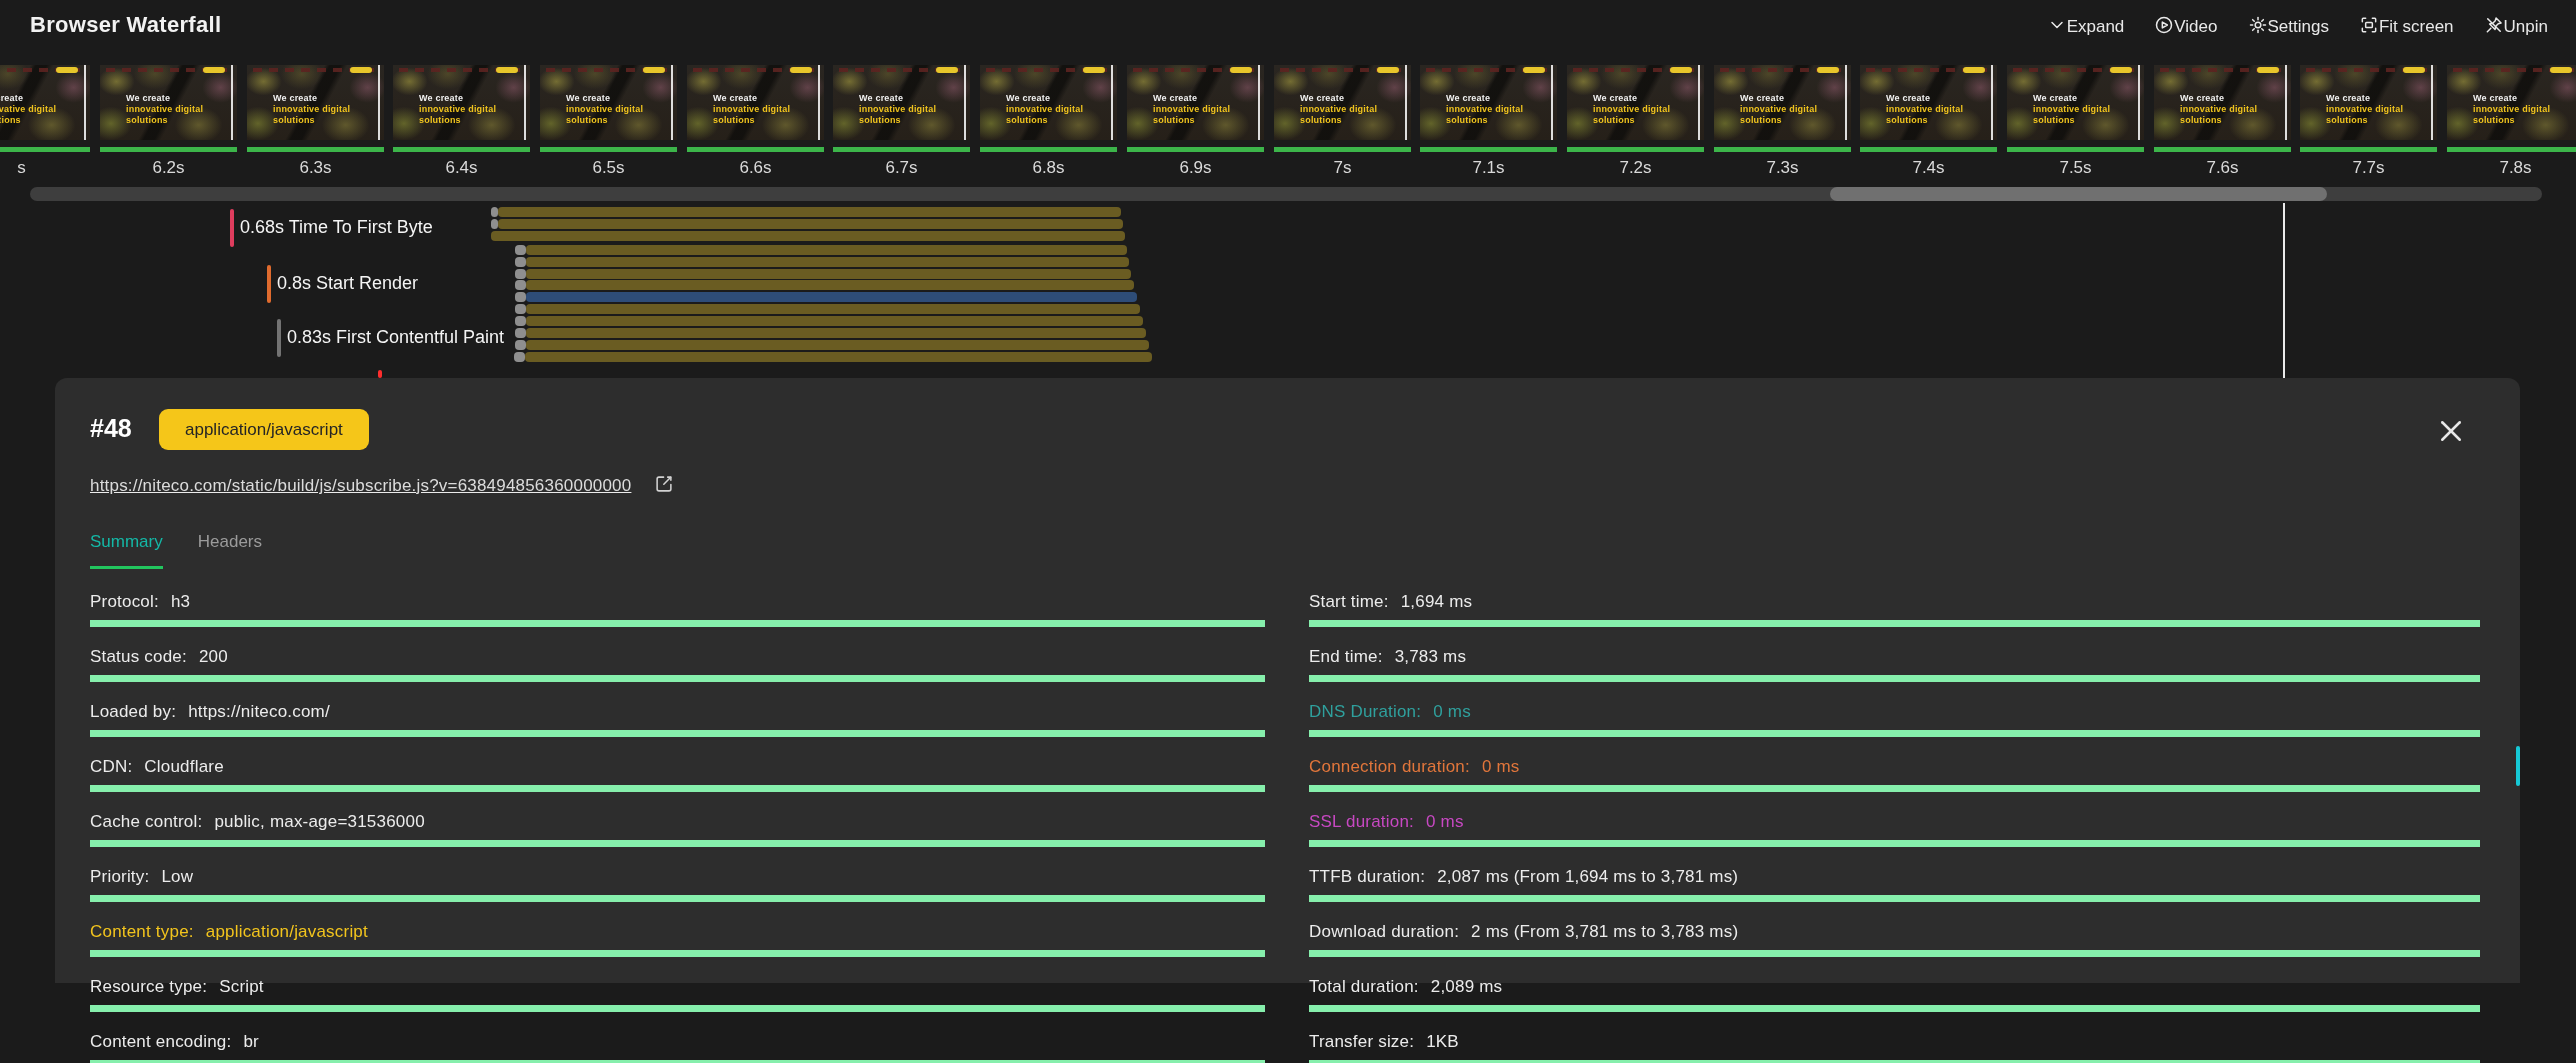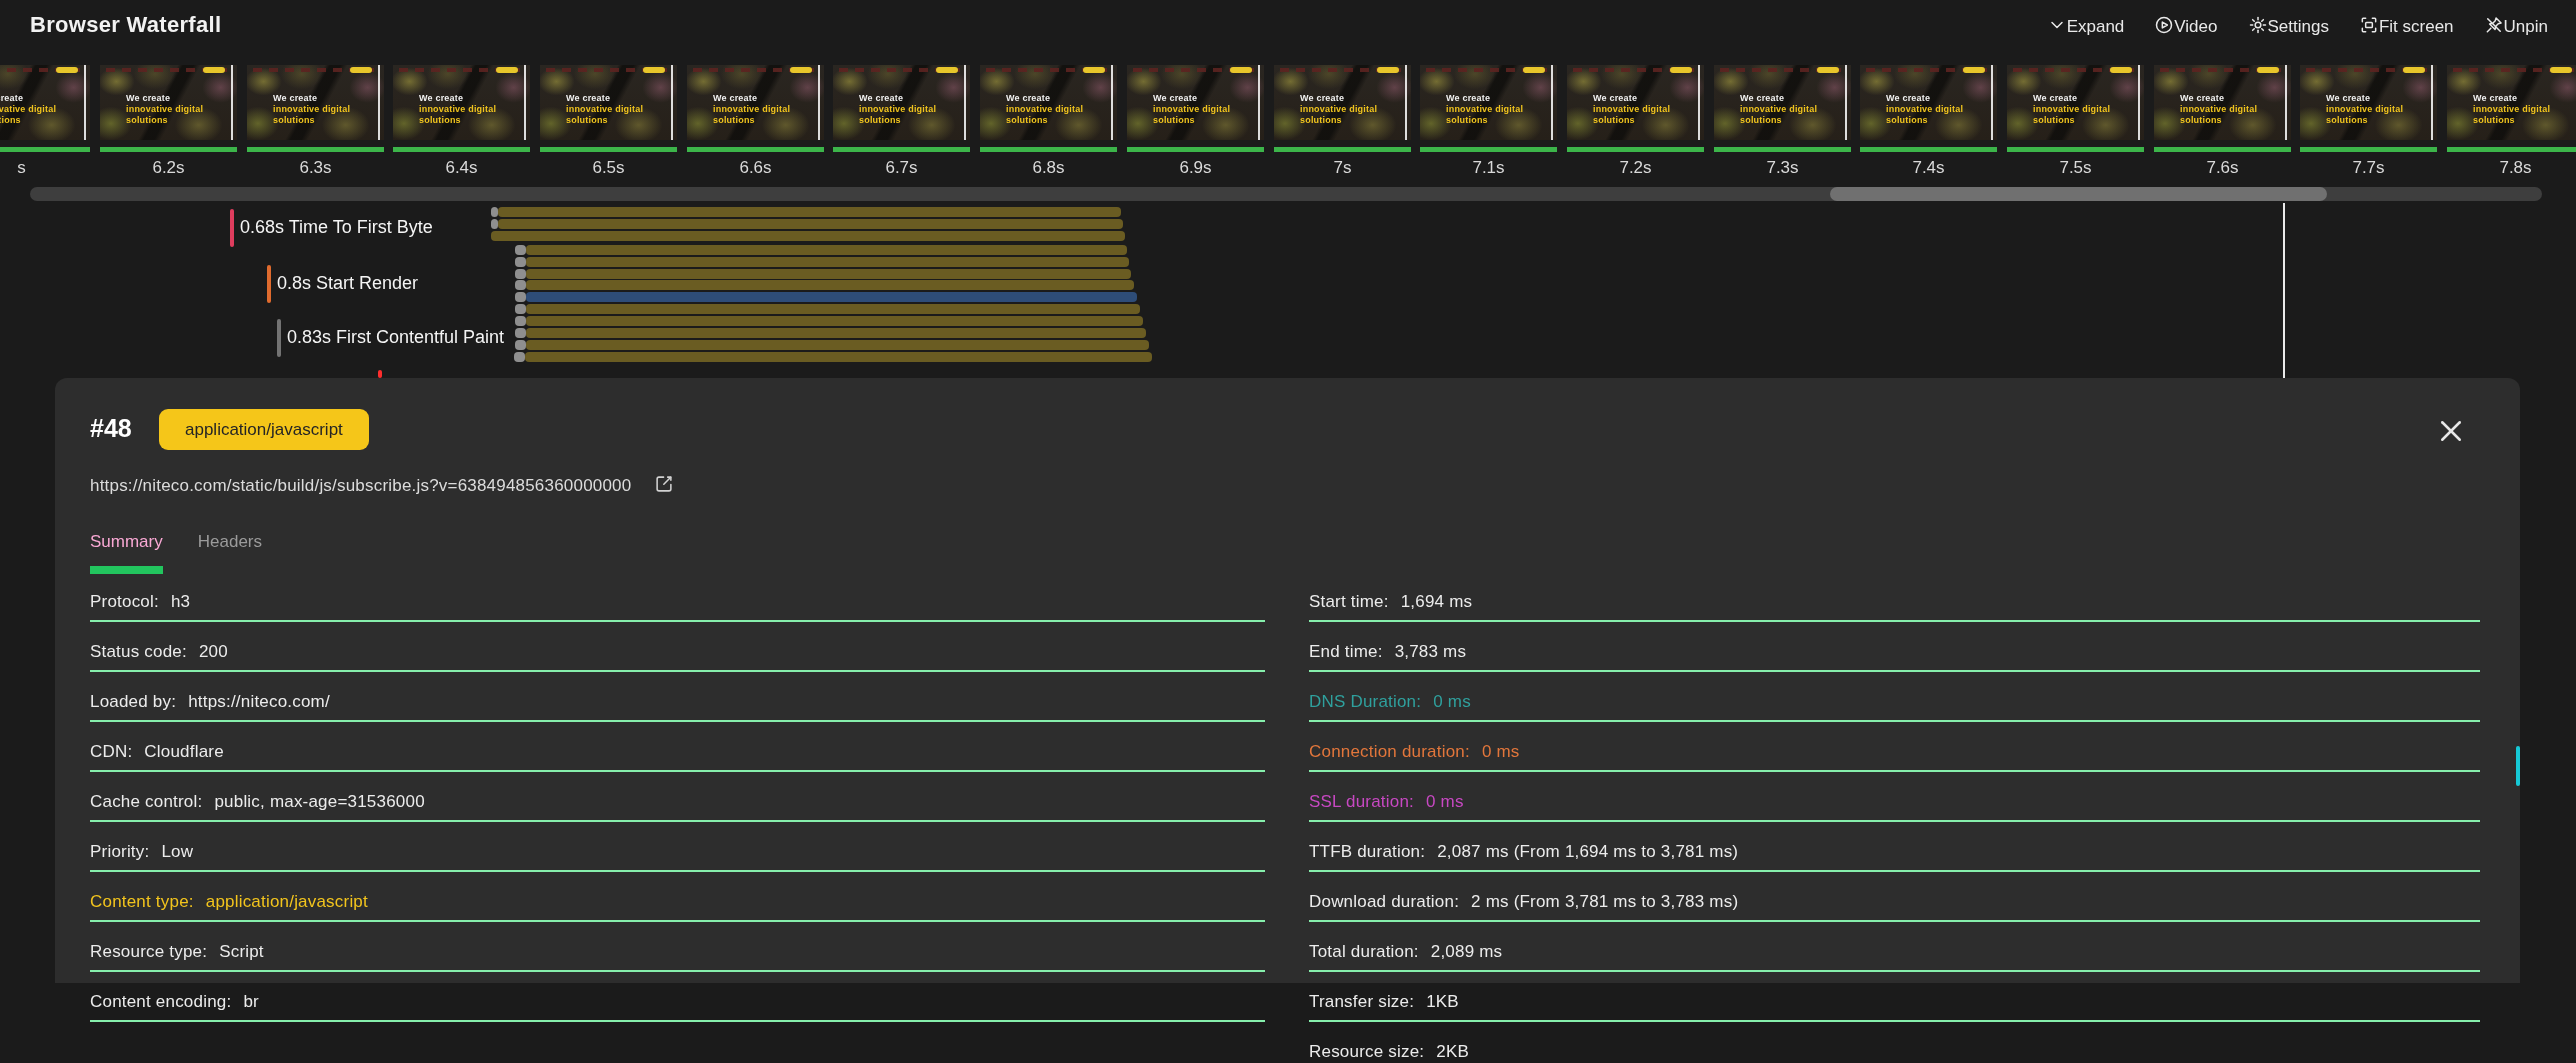--- a/index.html
+++ b/index.html
@@ -45,33 +45,33 @@
   .cap{position:absolute;height:10px;border-radius:4px;background:#8f8f8f;}
   .marker{position:absolute;width:4px;border-radius:2px;}
   .marker-label{position:absolute;white-space:nowrap;font-size:18px;font-weight:500;color:#f5f5f5;}
   .vline{position:absolute;left:2283px;top:203px;width:2px;height:175px;background:#eaeaea;}
 
   
   .modal{position:absolute;left:55px;top:378px;width:2465px;height:605px;background:#2d2d2d;border-radius:12px 12px 0 0;}
   .req-num{position:absolute;left:35px;top:36px;font-size:25px;font-weight:700;color:#ffffff;}
   .badge{position:absolute;left:104px;top:31px;height:41px;line-height:41px;padding:0 26px;border-radius:9px;
          background:#f5c619;color:#252525;font-size:17px;font-weight:500;}
-  .url-row{position:absolute;left:35px;top:95px;display:flex;align-items:center;gap:22px;}
+  .url-row{position:absolute;left:35px;top:95px;display:flex;align-items:center;gap:22px;text-decoration:underline;}
   .url{font-size:17px;color:#dcdcdc;letter-spacing:0.2px;}
   .ext-icon svg{stroke:#d2d2d2;fill:none;stroke-width:1.7;stroke-linecap:round;stroke-linejoin:round;}
   .close-btn{position:absolute;left:2381px;top:38px;width:30px;height:30px;cursor:pointer;}
   .close-btn svg{stroke:#e8e8e8;stroke-width:2;stroke-linecap:round;}
   .tabs{position:absolute;left:35px;top:154px;display:flex;gap:35px;}
   .tab{font-size:17px;color:#9b9b9b;padding-bottom:14px;cursor:pointer;}
-  .tab.active{color:#f9a8d4;border-bottom:8px solid #22c55e;}
+  .tab.active{color:#14b8a6;border-bottom:3px solid #22c55e;}
 
   .col{position:absolute;top:194px;}
   .col-left{left:35px;width:1175px;}
   .col-right{left:1254px;width:1171px;}
-  .srow{height:48px;border-bottom:2px solid #86efac;position:relative;}
+  .srow{height:48px;border-bottom:7px solid #86efac;position:relative;}
   .srow-text{position:absolute;left:0;bottom:8px;font-size:17px;letter-spacing:0.2px;white-space:nowrap;}
   .rlabel{margin-right:12px;}
   .teal-indicator{position:absolute;left:2461px;top:368px;width:4px;height:40px;background:#16c9d6;border-radius:2px;}
 </style>
 </head>
 <body>
 
 <div class="page">
 
   <div class="topbar">

